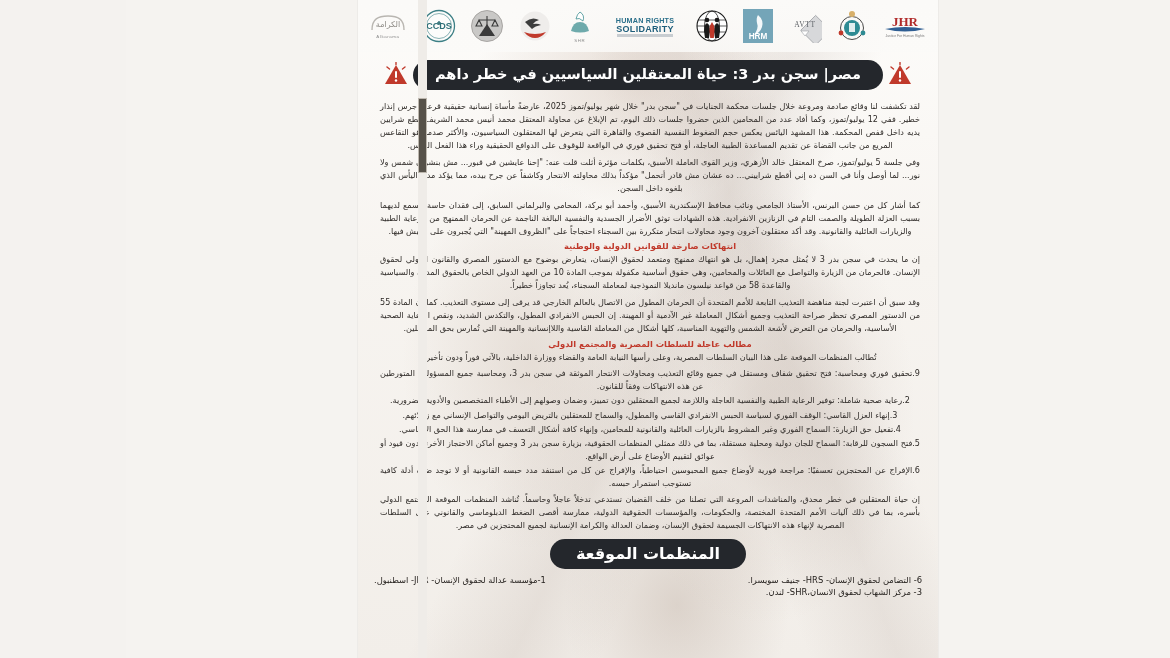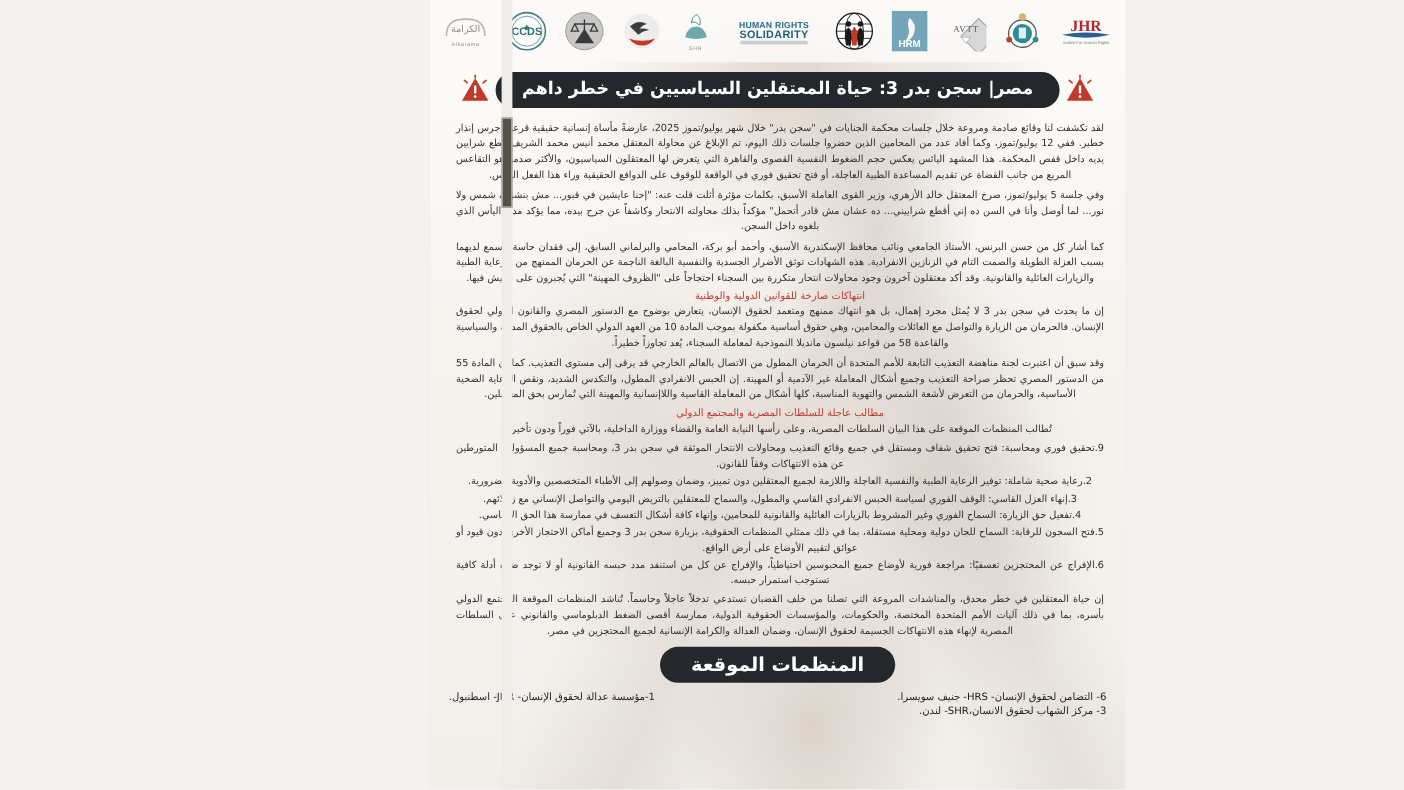--- a/index.html
+++ b/index.html
@@ -162,21 +162,21 @@
   .para {
     font-size: 8.1px;
     line-height: 1.62;
     color: #2f2b28;
     margin: 0 0 3.4px 0;
     text-align: justify;
     font-family: "DejaVu Sans", sans-serif;
   }
   .heading-red {
     font-size: 8.4px;
-    font-weight: normal;
+    font-weight: bold;
     color: #c0392b;
     margin: 1px 0 2px 0;
     text-align: center;
     font-family: "DejaVu Sans", sans-serif;
   }
   .demand {
     font-size: 8.1px;
     line-height: 1.62;
     color: #2f2b28;
     margin: 0 0 1px 0;

